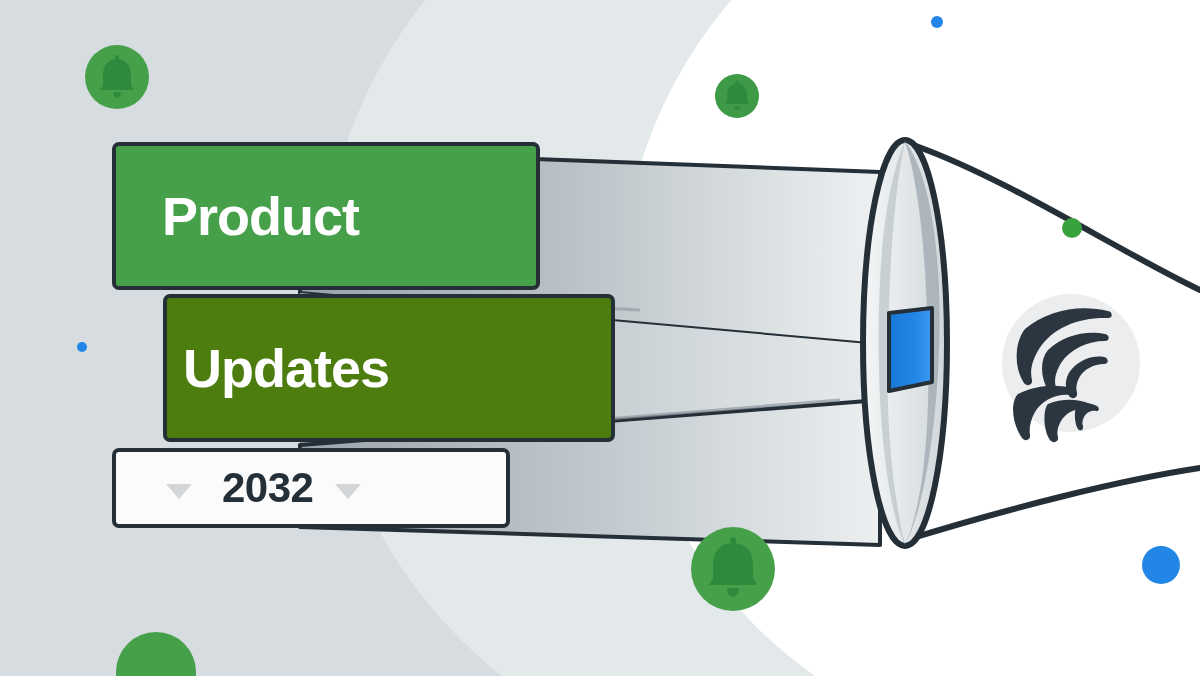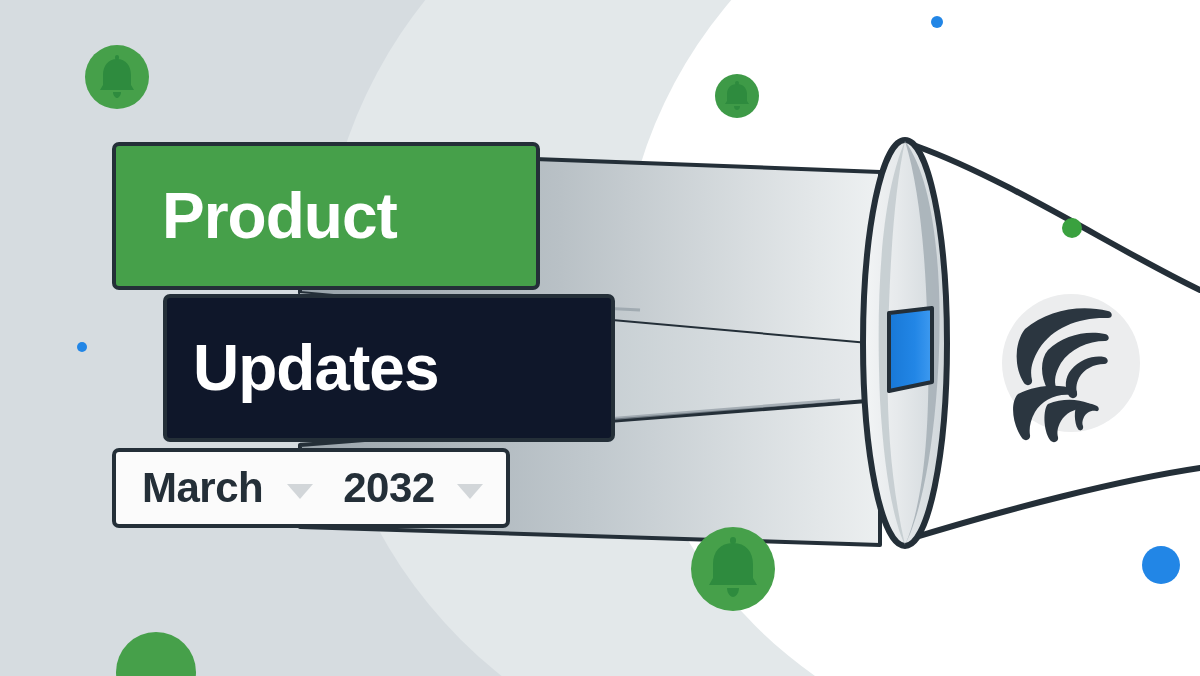--- a/index.html
+++ b/index.html
@@ -29,32 +29,32 @@
     align-items:center;
     z-index:40;
   }
   #card-product{
     left:112px;top:142px;width:428px;height:148px;
     background:#46a04a;
     padding-left:46px;
   }
   #card-updates{
     left:163px;top:294px;width:452px;height:148px;
-    background:#0f172a;
-    padding-left:26px;
+    background:#4d7c0f;
+    padding-left:16px;
   }
   #card-date{
     left:112px;top:448px;width:398px;height:80px;
     background:#fbfbfb;
     padding-left:26px;
   }
   .headline{
     font-family:"Liberation Sans", sans-serif;
     font-weight:bold;
-    font-size:64px;
+    font-size:54px;
     line-height:1;
     color:#ffffff;
     letter-spacing:-1px;
     white-space:nowrap;
   }
   .date-text{
     font-family:"Liberation Sans", sans-serif;
     font-weight:bold;
     font-size:42px;
     line-height:1;
@@ -220,21 +220,20 @@
 
   <div class="card" id="card-product">
     <span class="headline">Product</span>
   </div>
 
   <div class="card" id="card-updates">
     <span class="headline">Updates</span>
   </div>
 
   <div class="card" id="card-date">
-    <span class="date-text">March</span>
     <span class="gap-a"></span>
     <span class="chevron"></span>
     <span class="gap-b"></span>
     <span class="date-text">2032</span>
     <span class="gap-c"></span>
     <span class="chevron"></span>
   </div>
 
 </div>
 

